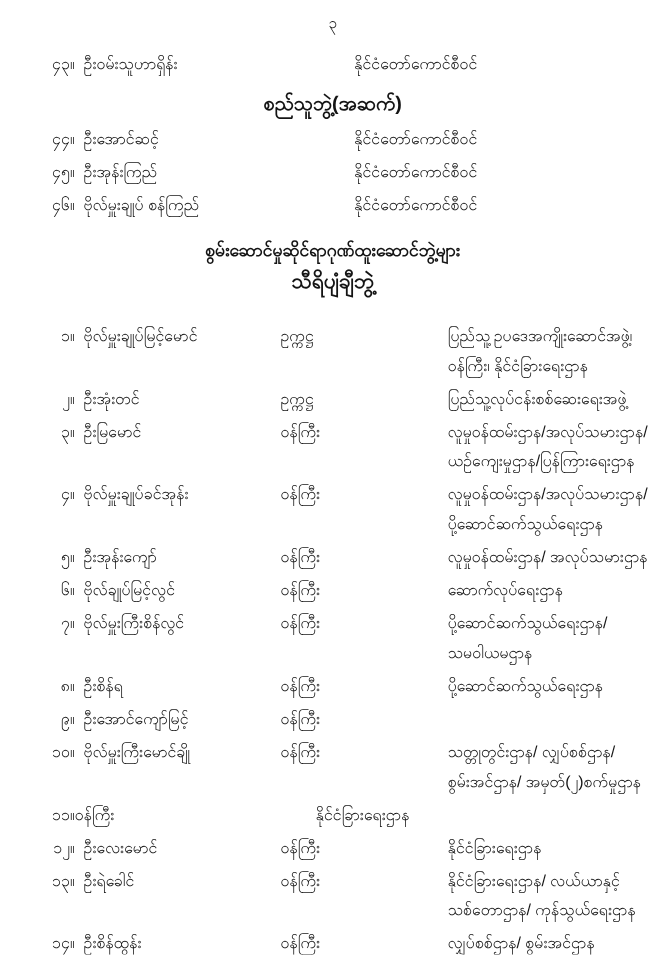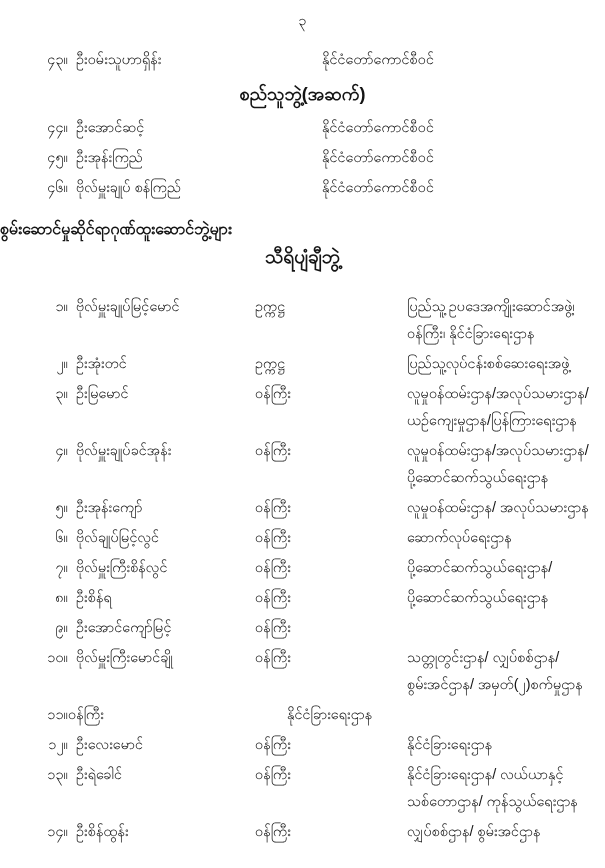--- a/index.html
+++ b/index.html
@@ -45,21 +45,21 @@
   }
   .col-award, .col-pos, .col-dept { }
   .section-heading {
     text-align: center;
     font-weight: bold;
     line-height: 27px;
     margin: 8px 0 6px 0;
     font-size: 18px;
   }
   .main-title {
-    text-align: left;
+    text-align: center;
     font-weight: bold;
     font-size: 16px;
     line-height: 28px;
     margin-top: 14px;
   }
   .sub-title {
     text-align: center;
     font-weight: bold;
     font-size: 19px;
     line-height: 28px;
@@ -168,20 +168,21 @@
           <span class="dept-line">ဆောက်လုပ်ရေးဌာန</span>
         </span>
   </div>
 
   <div class="row award">
     <span class="col-no">၇။</span>
     <span class="col-name">ဗိုလ်မှူးကြီးစိန်လွင်</span>
     <span class="col-pos">ဝန်ကြီး</span>
     <span class="col-dept">
           <span class="dept-line">ပို့ဆောင်ဆက်သွယ်ရေးဌာန/</span>
+          <span class="dept-line">သမဝါယမဌာန</span>
         </span>
   </div>
 
   <div class="row award">
     <span class="col-no">၈။</span>
     <span class="col-name">ဦးစိန်ရ</span>
     <span class="col-pos">ဝန်ကြီး</span>
     <span class="col-dept">
           <span class="dept-line">ပို့ဆောင်ဆက်သွယ်ရေးဌာန</span>
         </span>

